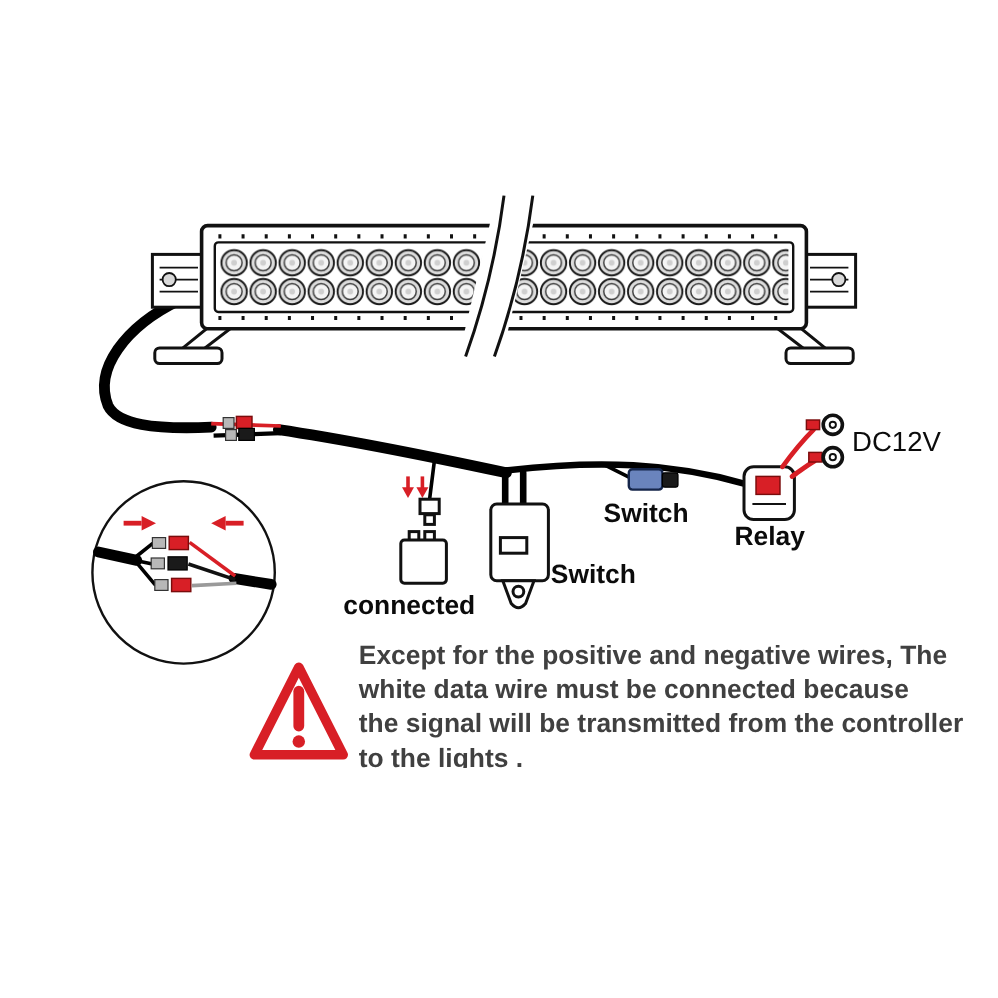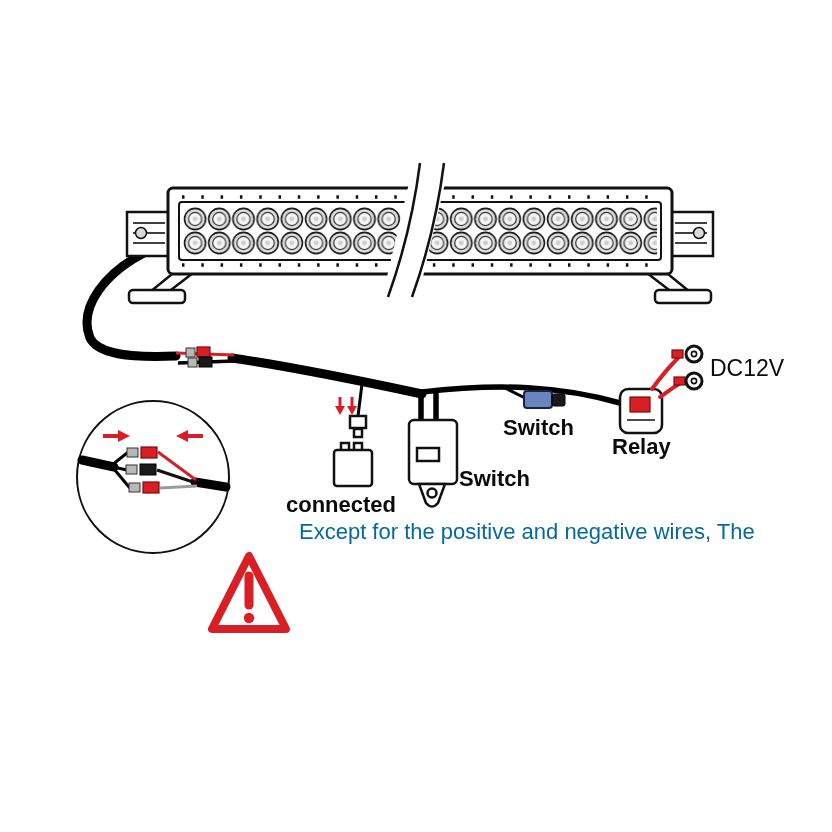--- a/index.html
+++ b/index.html
@@ -39,24 +39,25 @@
     position: absolute;
     color: #0b0b0b;
     white-space: nowrap;
   }
   .label-bold { font-weight: bold; font-size: 22px; }
   .label-reg  { font-size: 23px; }
 
   .note {
     position: absolute;
     left: 299px;
-    top: 518px;
+    top: 532px;
     font-size: 22px;
     line-height: 28.5px;
-    color: #0369a1;
+    color: #404040;
+    font-weight: bold;
   }
   .note-line { white-space: nowrap; }
 </style>
 </head>
 <body>
 
 <div class="stage">
 
   <svg width="832" height="832" viewBox="0 0 832 832">
     <defs>
@@ -206,15 +207,18 @@
   </svg>
 
   <div class="label label-reg" style="left:710px; top:355px;">DC12V</div>
   <div class="label label-bold" style="left:503px; top:415px;">Switch</div>
   <div class="label label-bold" style="left:612px; top:434px;">Relay</div>
   <div class="label label-bold" style="left:459px; top:466px;">Switch</div>
   <div class="label label-bold" style="left:286px; top:492px;">connected</div>
 
   <div class="note">
     <div class="note-line">Except for the positive and negative wires, The</div>
+    <div class="note-line"><span>white </span><b>data wire</b><span> must be connected because</span></div>
+    <div class="note-line">the signal will be transmitted from the controller</div>
+    <div class="note-line">to the lights .</div>
   </div>
 
 </div>
 
 </body></html>

